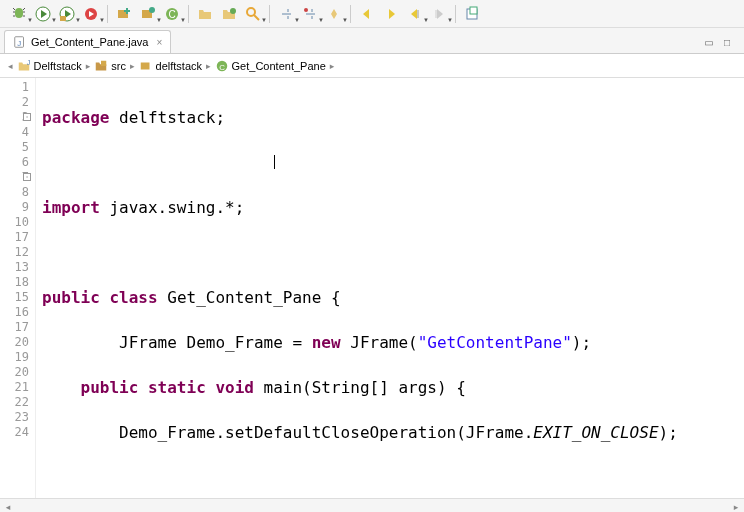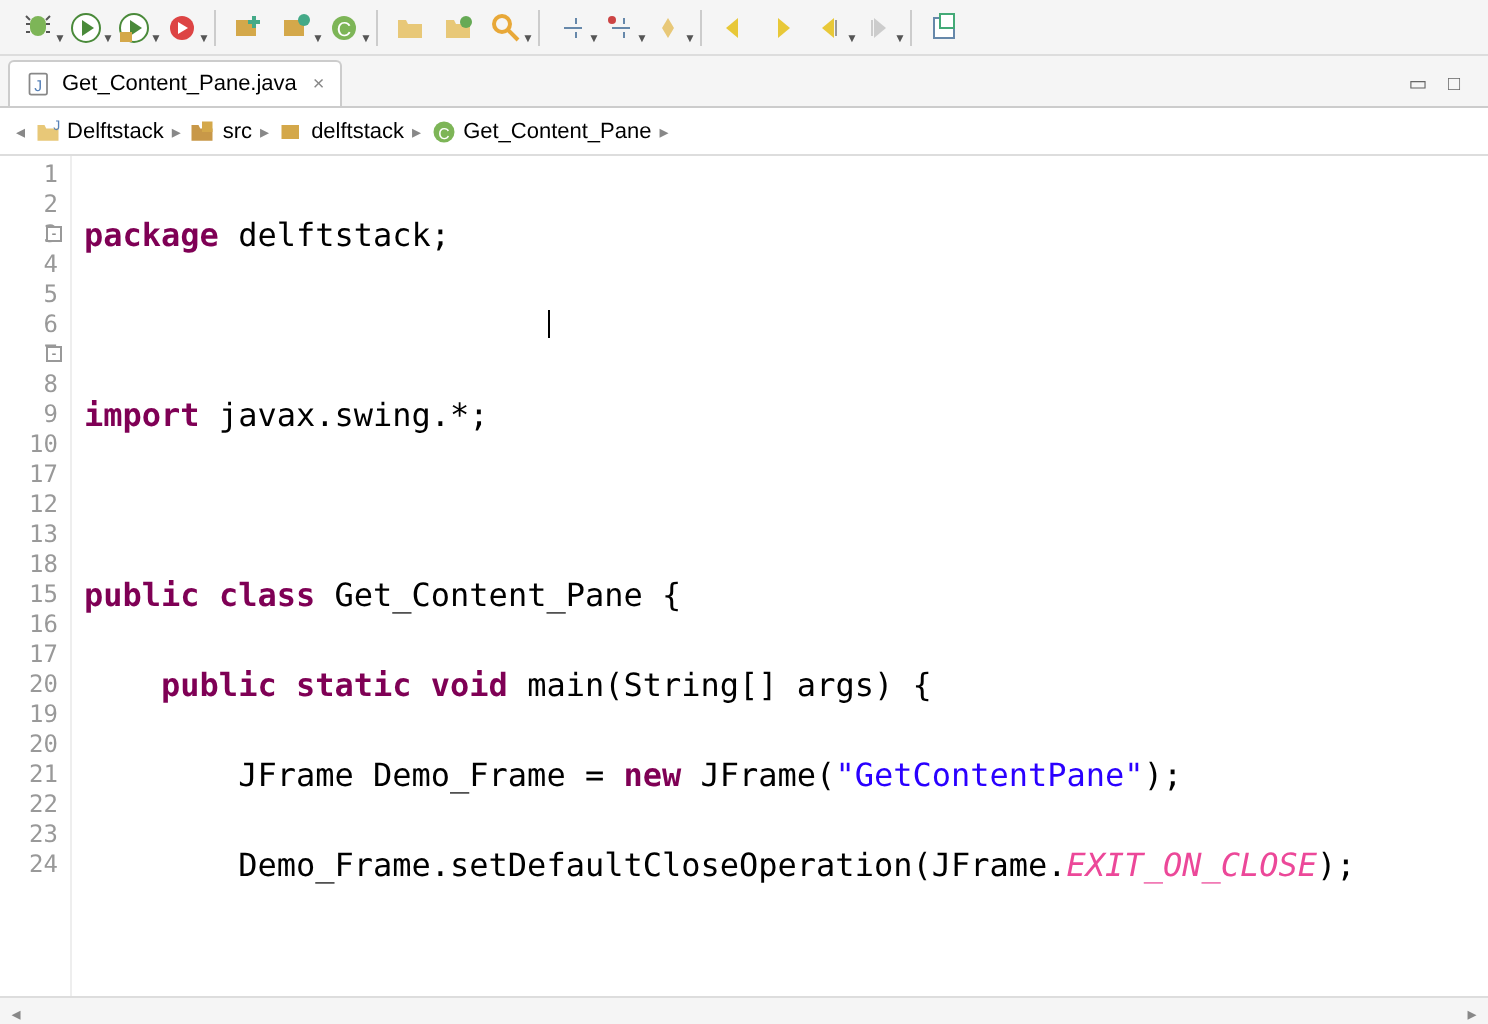--- a/index.html
+++ b/index.html
@@ -23,21 +23,21 @@
 .editor { display: flex; height: 420px; background: #fff; }
 .gutter { width: 36px; background: #fff; border-right: 1px solid #eee; text-align: right; padding: 2px 6px 0 0; font-family: Consolas, monospace; font-size: 12px; color: #999; line-height: 15px; user-select: none; }
 .gutter-line { position: relative; }
 .fold-marker { position: absolute; right: -2px; top: 3px; width: 8px; height: 8px; border: 1px solid #999; background: #fff; font-size: 7px; line-height: 6px; text-align: center; color: #666; }
 
 .code { flex: 1; font-family: Consolas, monospace; font-size: 16px; line-height: 15px; padding: 2px 0 0 6px; white-space: pre; position: relative; }
 .code-line { height: 15px; position: relative; }
 
 .kw { color: #7f0055; font-weight: bold; }
 .str { color: #2a00ff; }
-.field { color: #ec4899; font-style: italic; }
+.field { color: #000000; font-style: italic; }
 
 .cursor-bar { position: absolute; width: 1px; height: 14px; background: #000; }
 
 .scroll-h { height: 16px; background: #f5f5f5; border-top: 1px solid #ddd; display: flex; align-items: center; }
 .scroll-h-track { flex: 1; height: 16px; position: relative; margin: 0 16px; }
 .scroll-h-arrow { width: 16px; height: 16px; display: flex; align-items: center; justify-content: center; color: #888; font-size: 9px; cursor: pointer; }
 
 .svg-icon { width: 16px; height: 16px; }
 </style>
 </head>
@@ -243,22 +243,22 @@
     <div class="gutter-line"><span>22</span></div>
     <div class="gutter-line"><span>23</span></div>
     <div class="gutter-line">24</div>
   </div>
   <div class="code">
     <div class="code-line"><span class="kw">package</span><span> delftstack;</span></div>
     <div class="code-line"><span class="cursor-bar" style="left:232px"></span></div>
     <div class="code-line"><span class="kw">import</span><span> javax.swing.*;</span></div>
     <div class="code-line"></div>
     <div class="code-line"><span class="kw">public</span> <span class="kw">class</span><span> Get_Content_Pane {</span></div>
+    <div class="code-line"><span>        </span><span>JFrame Demo_Frame = </span><span class="kw">new</span><span> JFrame(</span><span class="str">"GetContentPane"</span><span>);</span></div>
     <div class="code-line"><span>    </span><span class="kw">public</span> <span class="kw">static</span> <span class="kw">void</span><span> main(String[] args) {</span></div>
-    <div class="code-line"><span>        </span><span>JFrame Demo_Frame = </span><span class="kw">new</span><span> JFrame(</span><span class="str">"GetContentPane"</span><span>);</span></div>
     <div class="code-line"><span>        </span><span>Demo_Frame.setDefaultCloseOperation(JFrame.</span><span class="field">EXIT_ON_CLOSE</span><span>);</span></div>
     
     
     
     
     
     
     
     
     

